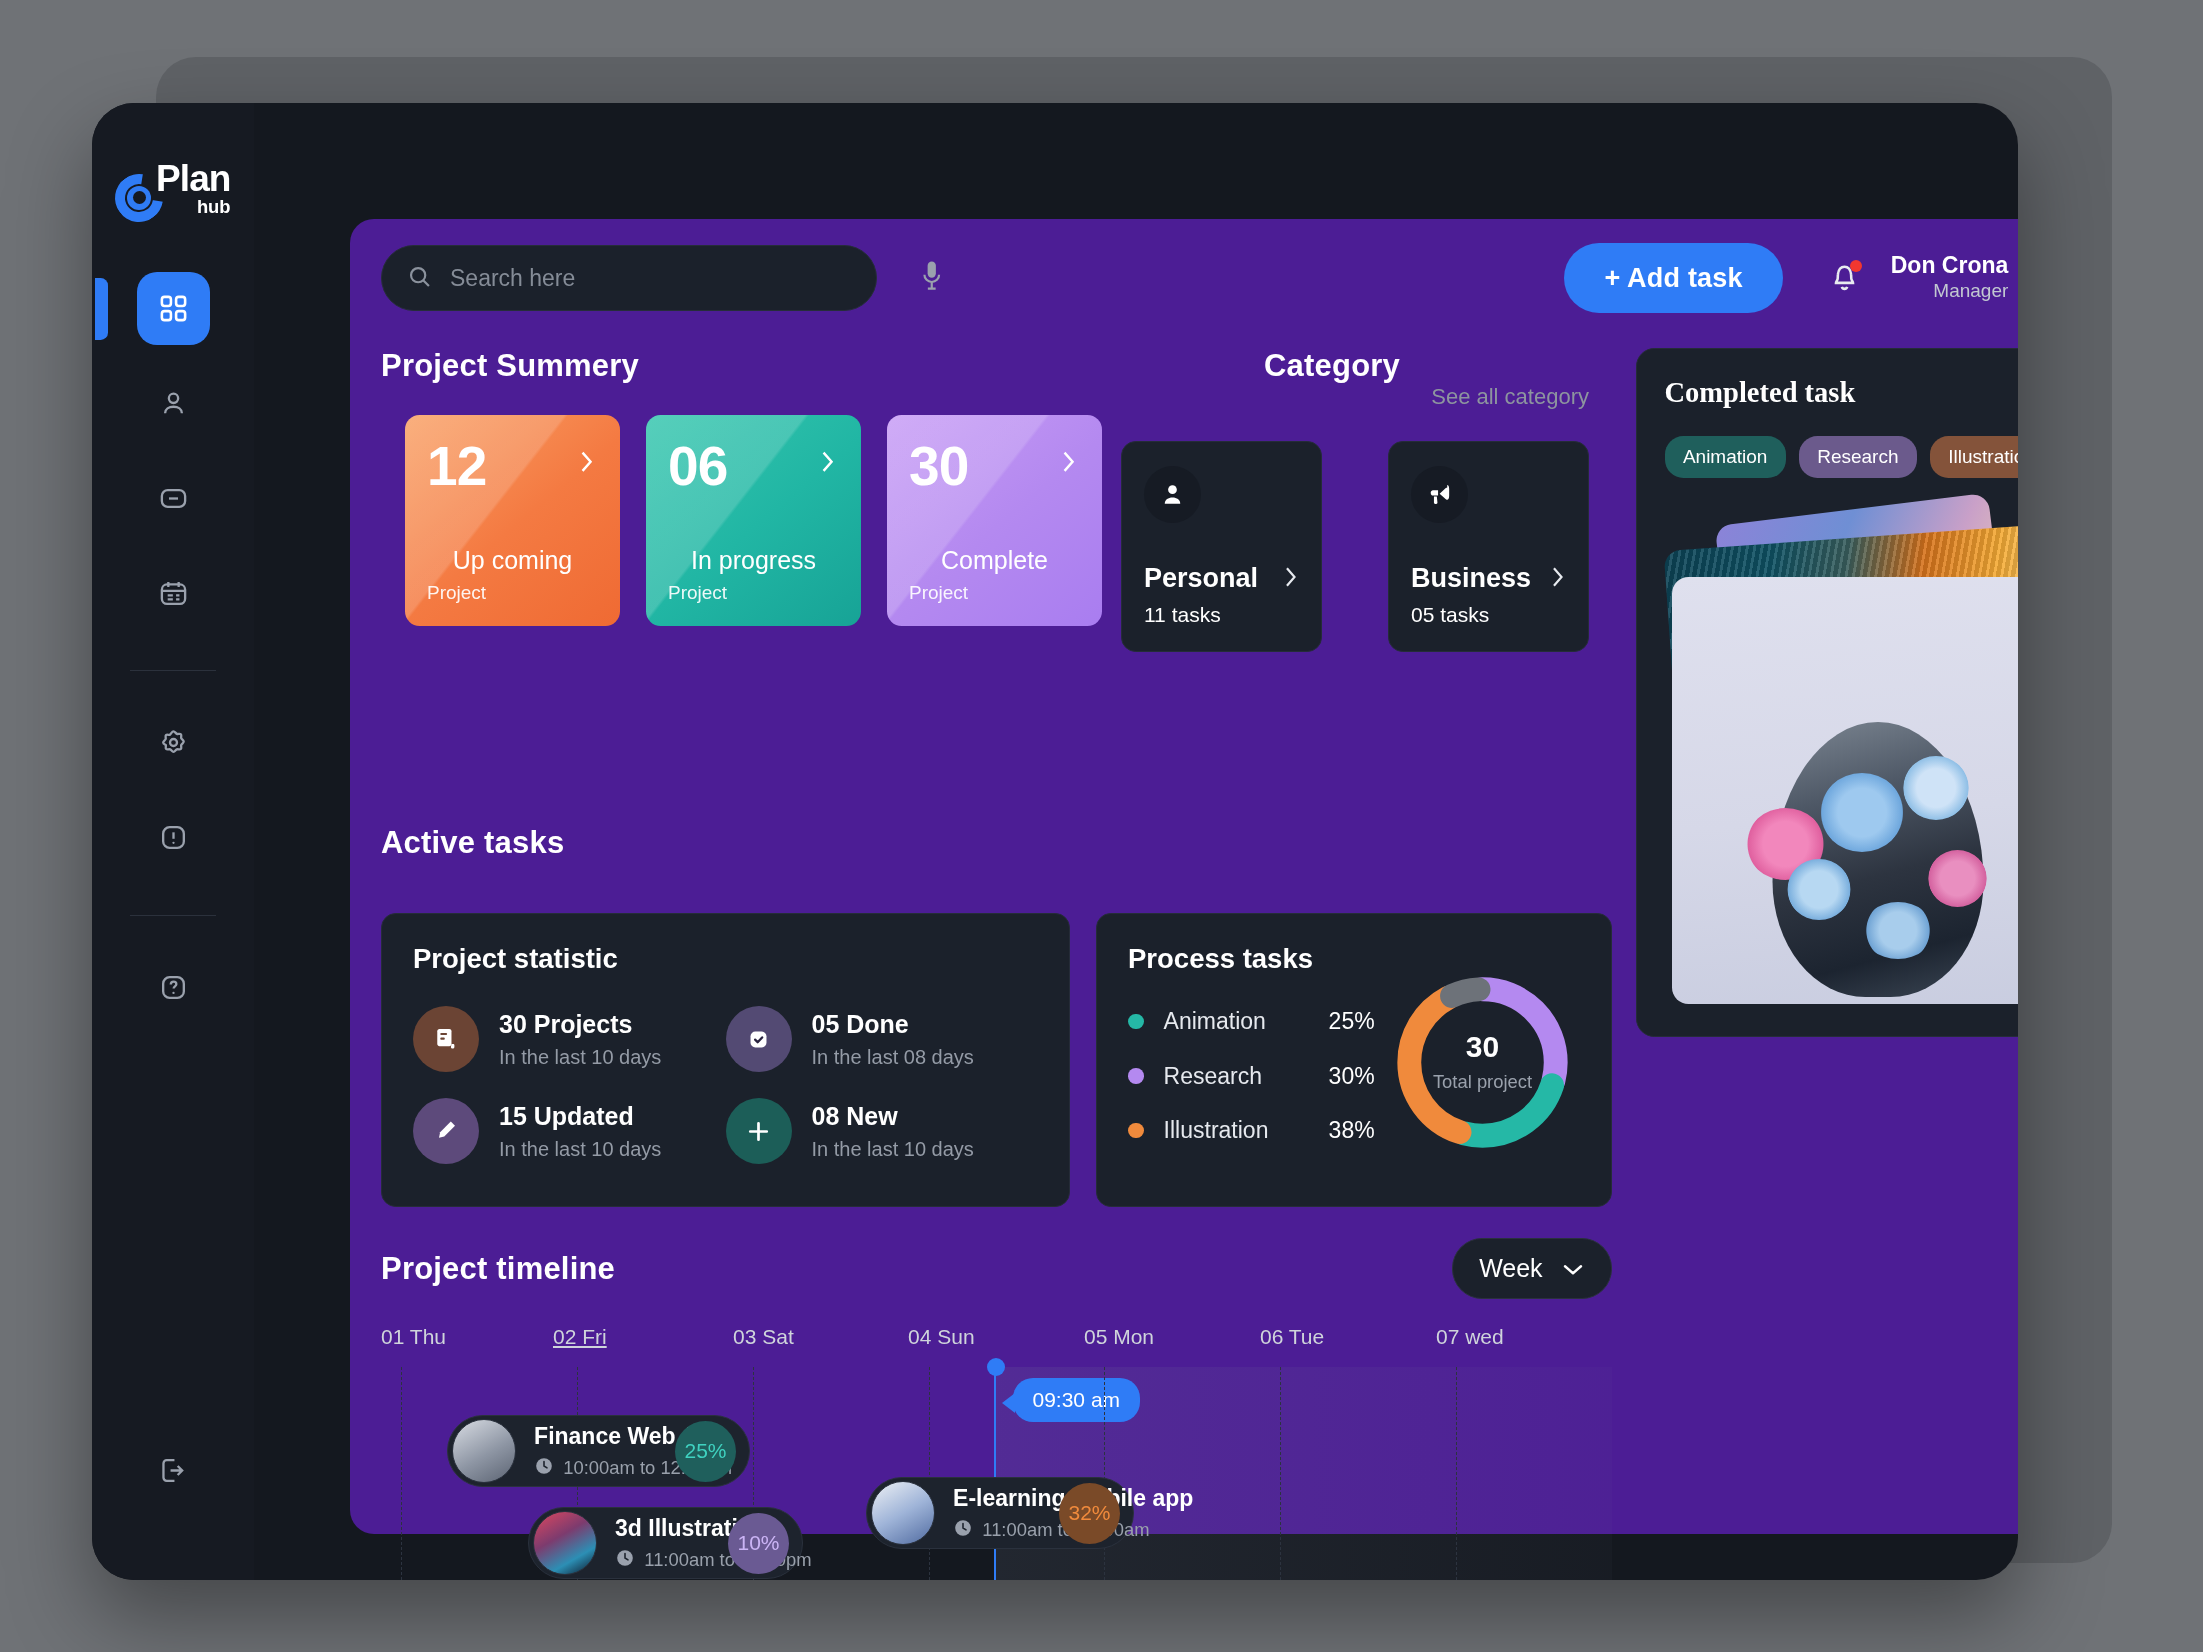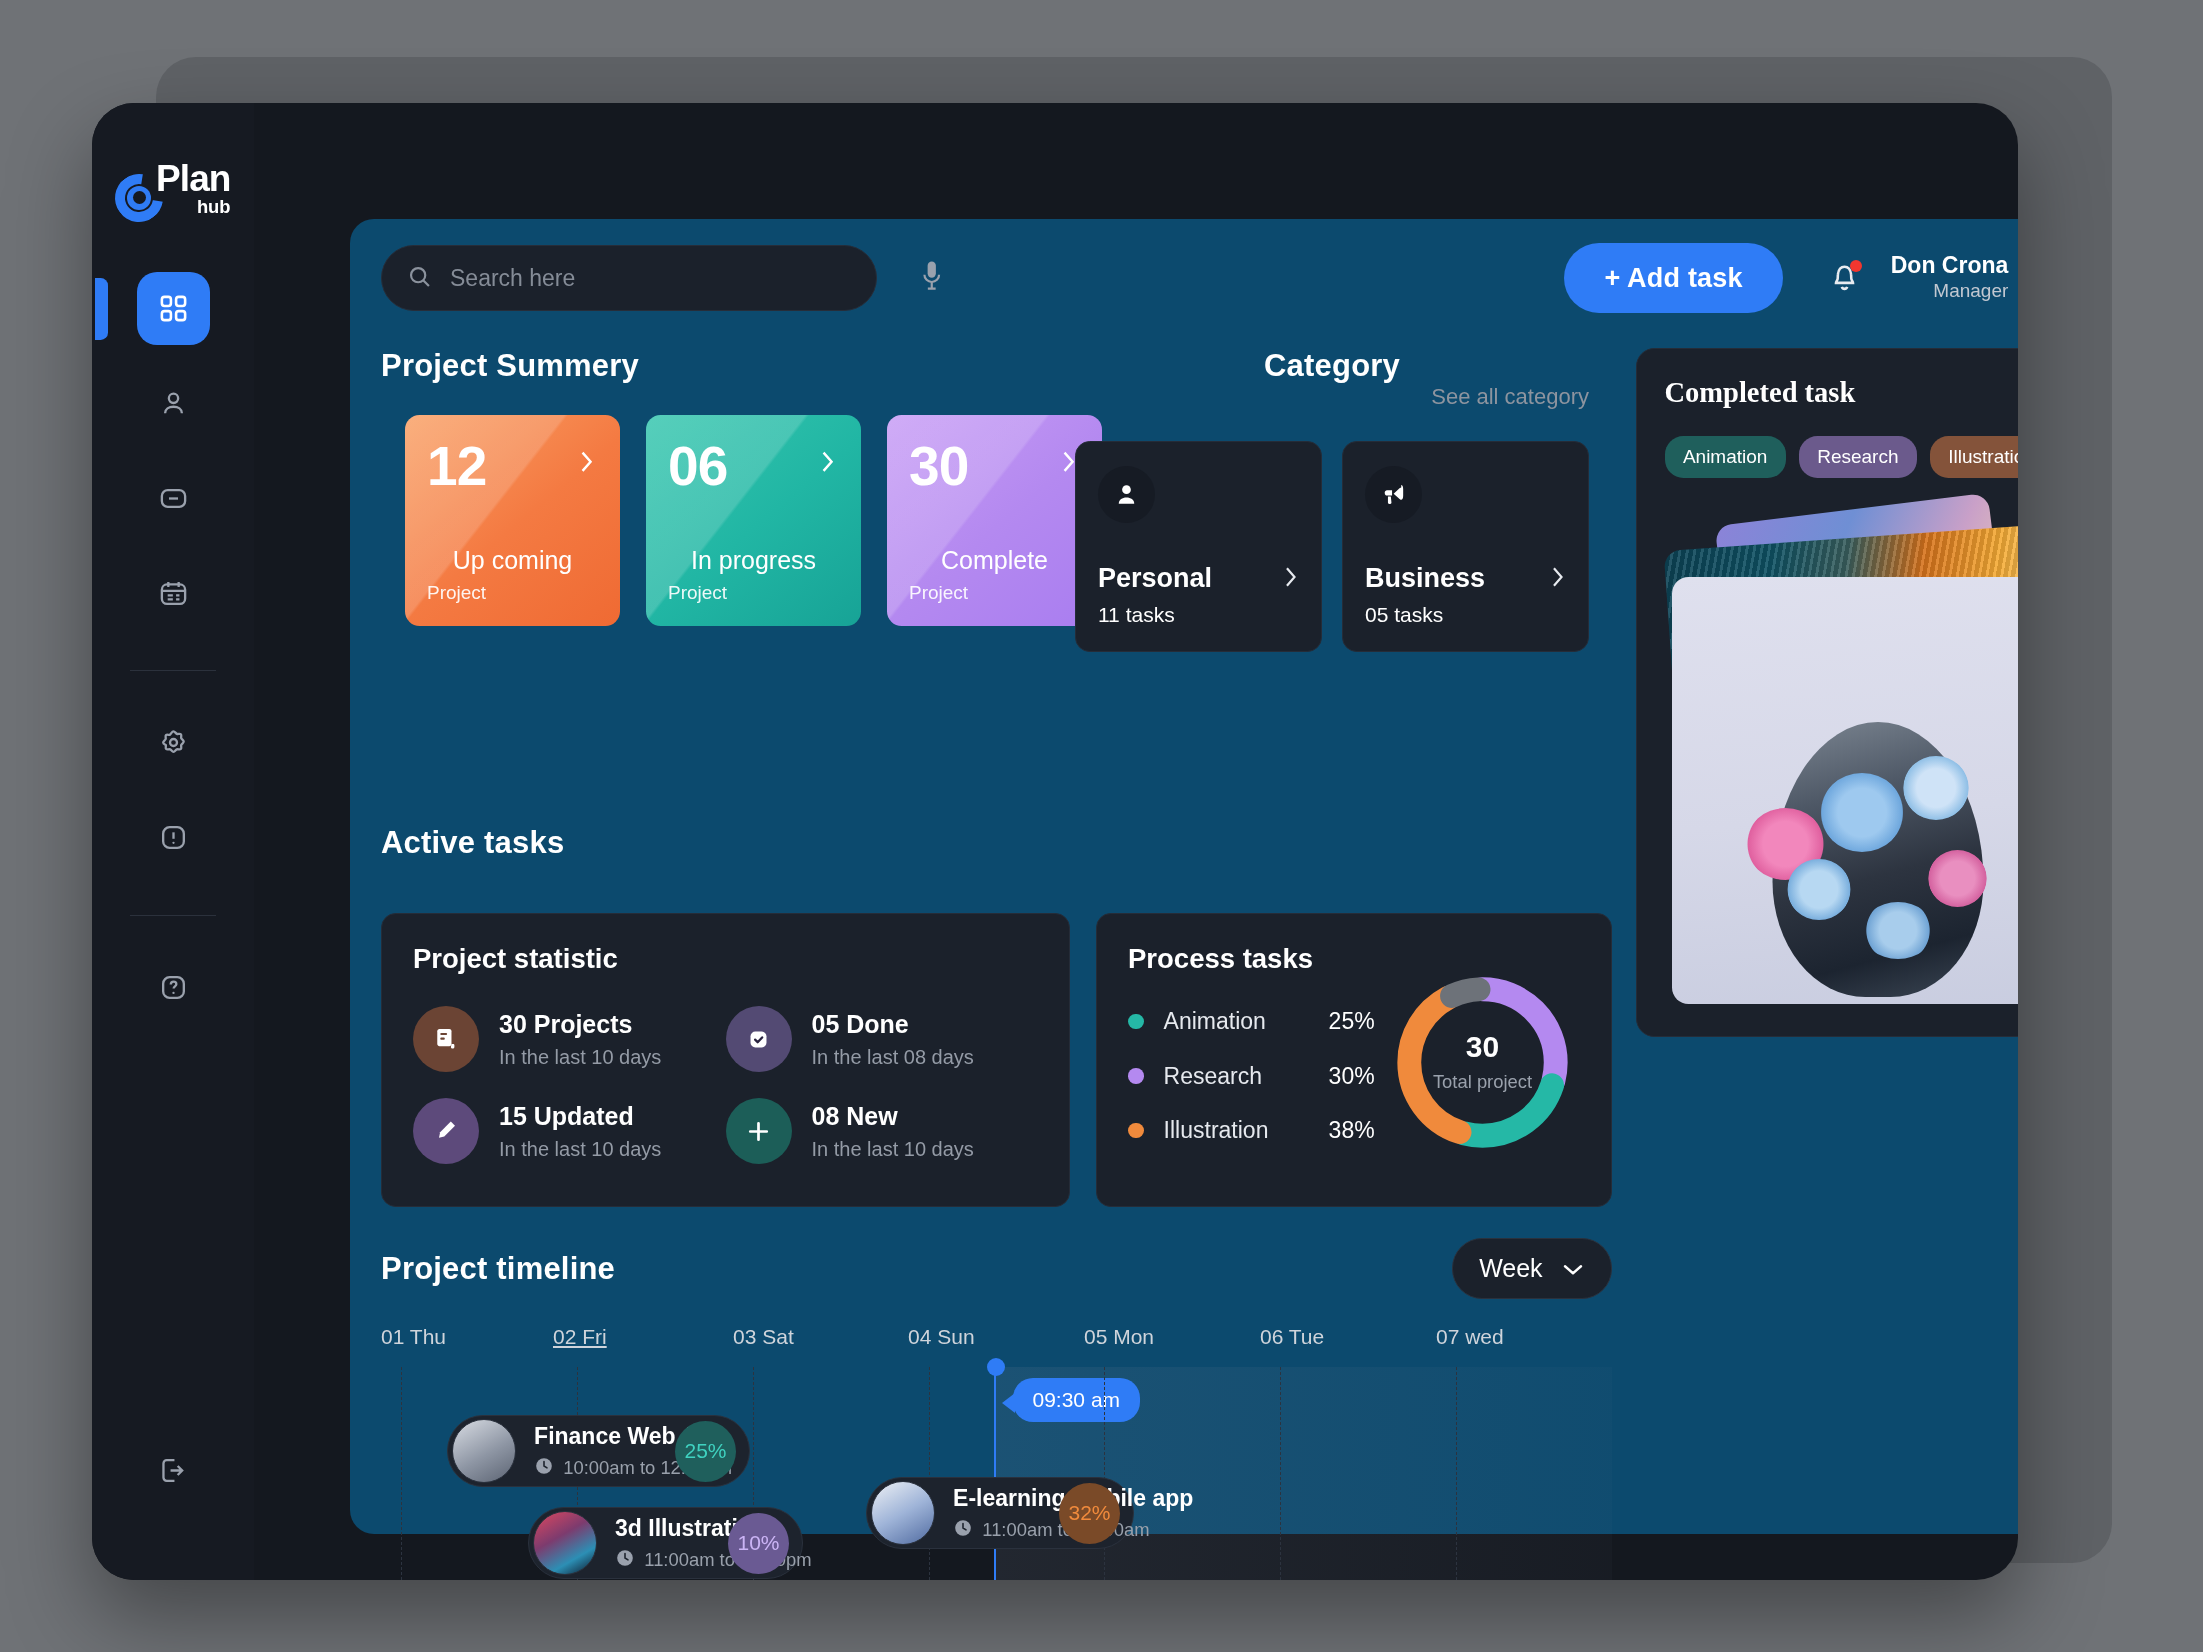--- a/index.html
+++ b/index.html
@@ -96,21 +96,21 @@
 
   
   #main {
     position: absolute;
     left: 162px; top: 0; right: 0; bottom: 0;
   }
   #content-card {
     position: absolute;
     left: 96px; top: 116px;
     width: 1768px; height: 1315px;
-    background: #0c4a6e;
+    background: #4c1d95;
     border-radius: 24px;
   }
 
   
   #topbar {
     position: absolute; left: 0; top: 0;
     width: 100%; height: 118px;
     display: flex; align-items: center;
     padding: 0 31px;
   }
@@ -220,21 +220,21 @@
   #category-col { position: absolute; left: 725px; top: 129px; width: 514px; }
   #category-head { display: flex; align-items: center; flex-direction: column; }
   #see-all {
     margin-left: auto; font-size: 22px; color: #8d949f;
   }
   #category-cards { display: flex; gap: 20px; margin-top: 31px; }
   .cat-card {
     width: 248px; height: 211px;
     background: #1b212b; border: 0.9px solid #252c38;
     border-radius: 14.7px; padding: 24px 22px;
-    display: flex; flex-direction: column;
+    display: flex; flex-direction: column; margin-left: 46px;
   }
   .cat-icon {
     width: 57px; height: 57px; border-radius: 50%;
     background: #161b24;
     display: flex; align-items: center; justify-content: center;
   }
   .cat-row { display: flex; align-items: center; margin-top: auto; }
   .cat-name { font-size: 27px; font-weight: 600; color: #ffffff; }
   .cat-chev { margin-left: auto; }
   .cat-tasks { font-size: 21px; color: #ffffff; margin-top: 9.2px; }

